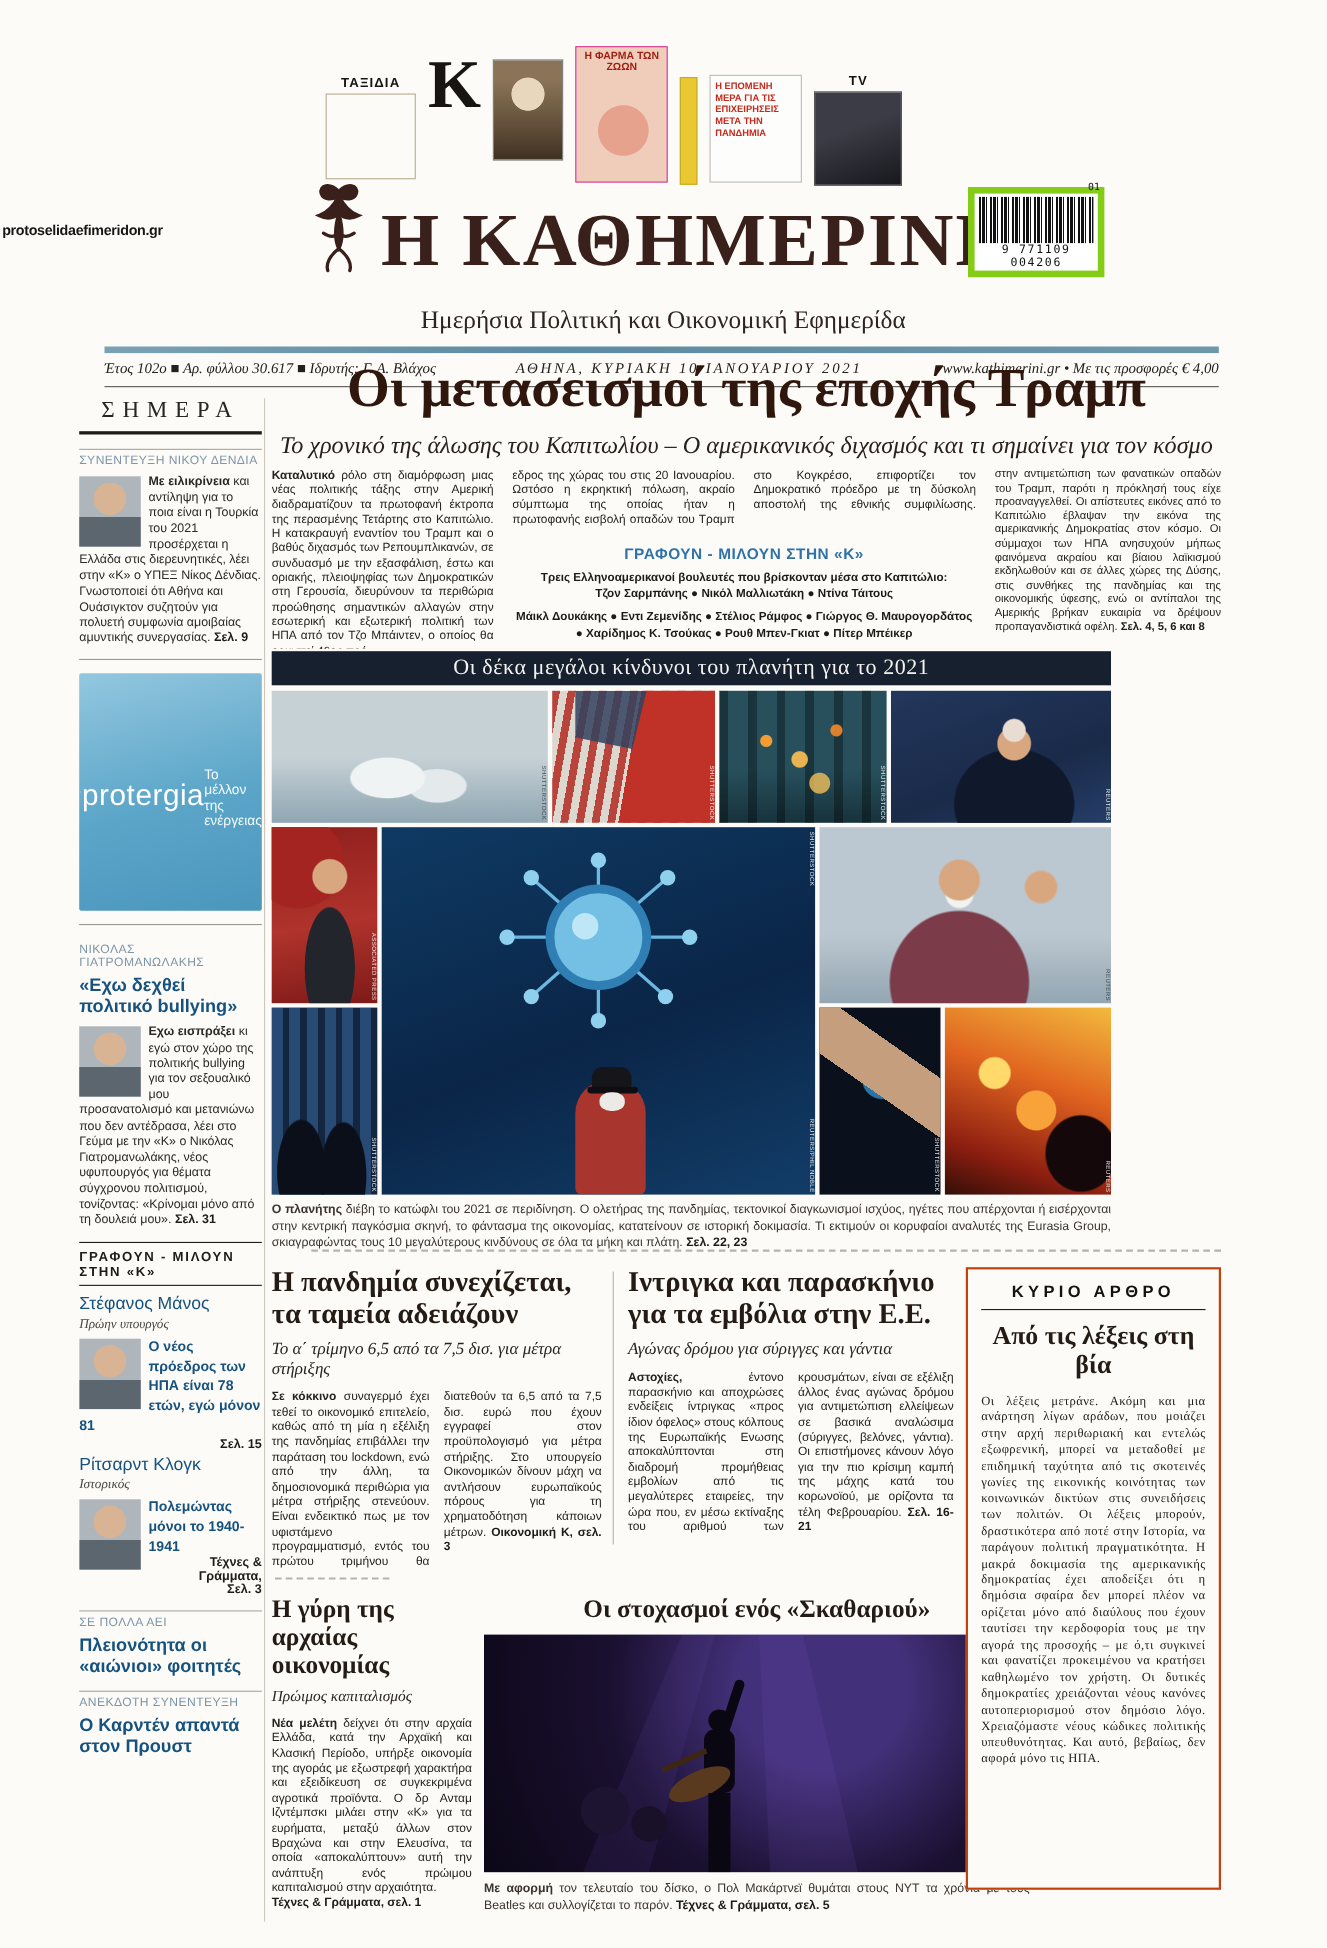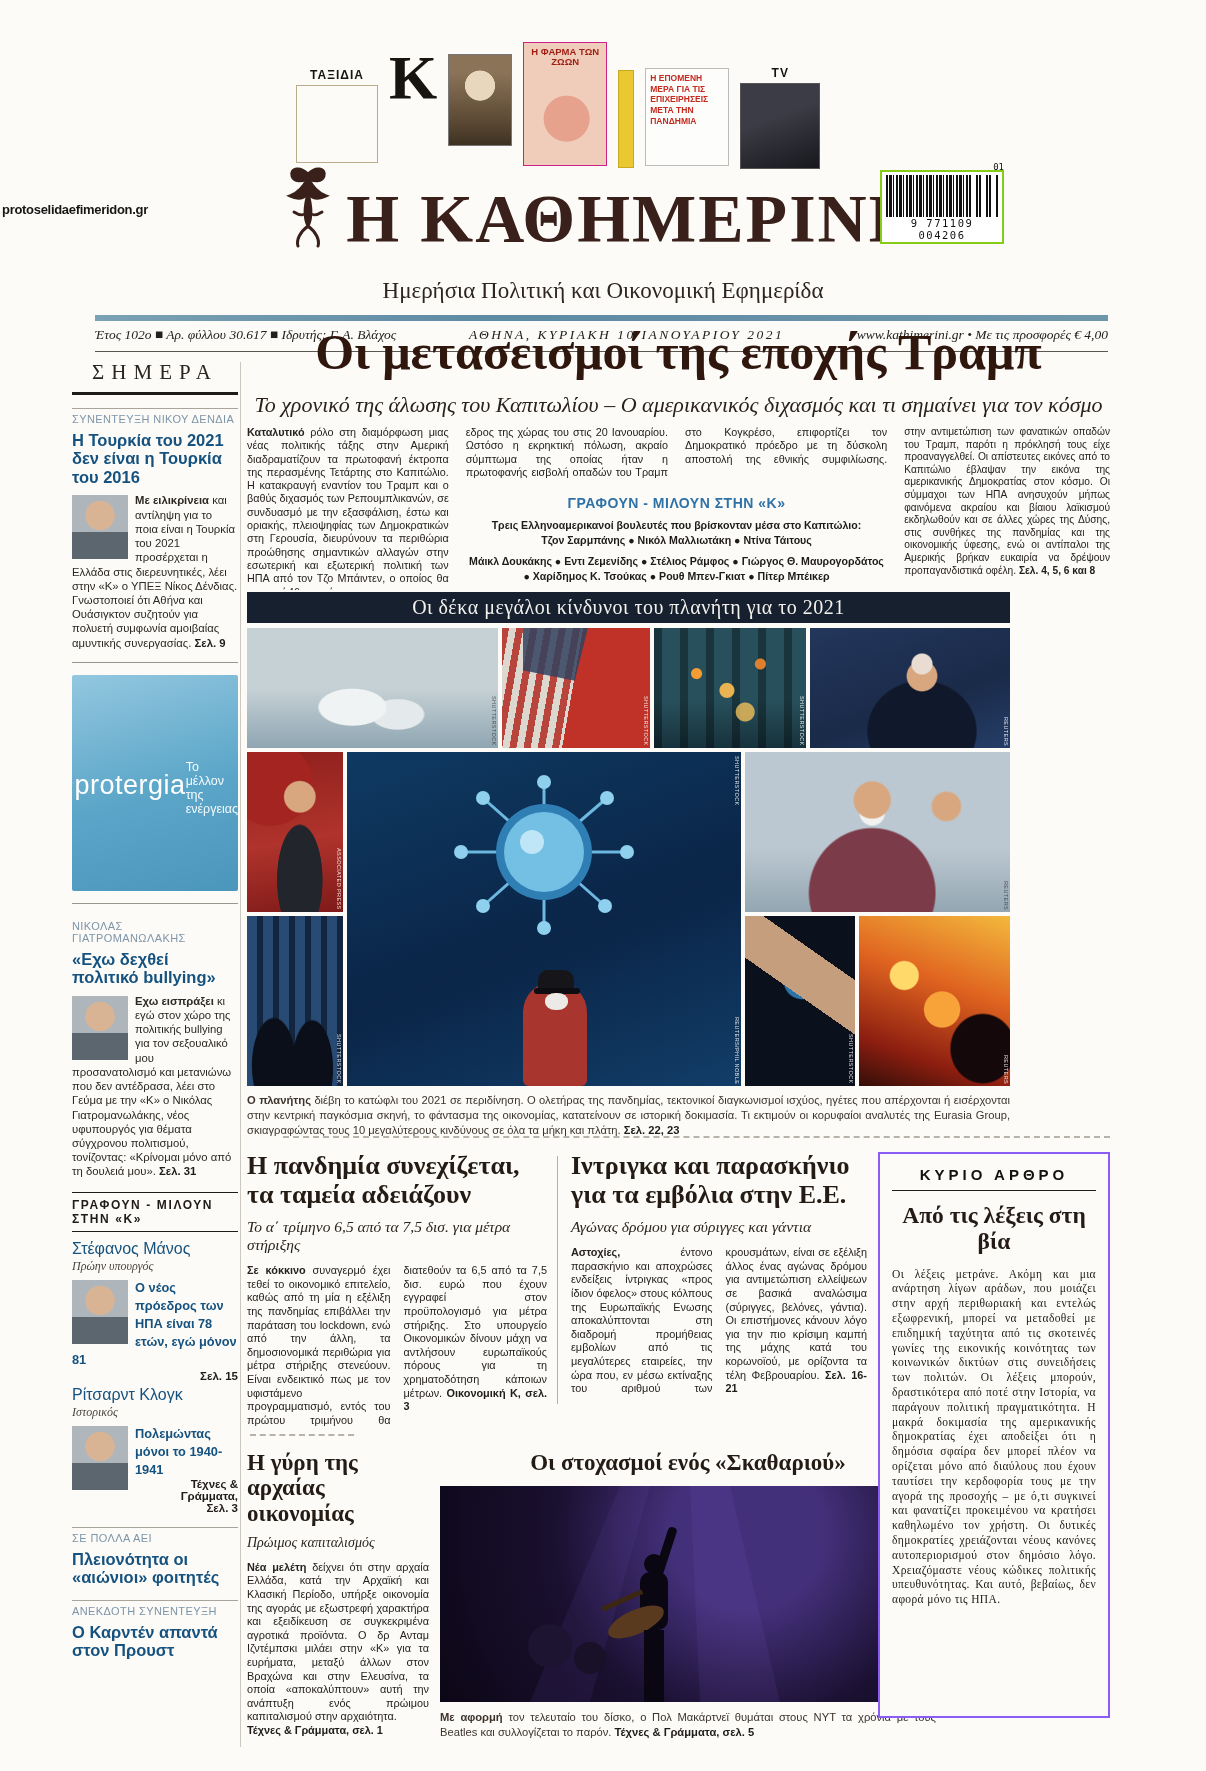--- a/index.html
+++ b/index.html
@@ -37,21 +37,21 @@
   .ts-tv-wrap{margin-top:24px;}
 
   
   .masthead{left:0;right:0;top:160px;display:flex;justify-content:center;align-items:flex-end;gap:12px;}
   .eagle{width:52px;height:92px;}
   .mast-title{font-family:"Liberation Serif",serif;font-weight:bold;font-size:68px;line-height:1;
       color:#3a201b;letter-spacing:2px;margin:0;}
   .mast-sub{left:0;right:0;top:278px;text-align:center;font-family:"Liberation Serif",serif;
       font-size:23px;color:#2e2420;}
   .barcode{left:880px;top:170px;width:124px;}
-  .barcode .bc-inner{position:relative;background:#fff;border:2px solid #84cc16;padding:3px 4px 1px;}
+  .barcode .bc-inner{position:relative;background:#fff;border:6px solid #84cc16;padding:3px 4px 1px;}
   .bars{height:42px;background:repeating-linear-gradient(90deg,#111 0 1.5px,#fff 1.5px 3px,#111 3px 5.5px,#fff 5.5px 6.5px,#111 6.5px 7.5px,#fff 7.5px 10px);}
   .bc-num{font-family:"DejaVu Sans Mono",monospace;font-size:10.5px;letter-spacing:1.5px;text-align:center;color:#111;}
   .bc-issue{position:absolute;right:-2px;top:-10px;font-family:"DejaVu Sans Mono",monospace;font-size:9px;color:#111;}
 
   
   .bluebar{left:95px;width:1013px;top:315px;height:6px;background:linear-gradient(90deg,#7ba1b5,#5d8ba3 40%,#6f97ac);}
   .dateline{left:95px;width:1013px;top:327px;display:flex;justify-content:space-between;
       font-family:"Liberation Serif",serif;font-style:italic;font-size:13.5px;color:#23201d;}
   .dateline .dl-c{letter-spacing:2.5px;}
   .dlrule{left:95px;width:1013px;top:351px;height:1px;background:#5a5650;}
@@ -172,21 +172,21 @@
   .abody{column-count:2;column-gap:13px;font-size:10.9px;line-height:13.6px;text-align:justify;color:#26221f;}
   .vrule{left:557px;top:1156px;width:1px;height:248px;background:#b5b0a8;}
   .dash2{left:250px;top:1434px;width:104px;border-top:2px dashed #b7b2aa;}
   .onecol{font-size:10.9px;line-height:13.6px;text-align:justify;color:#26221f;}
 
   .mtitle{text-align:center;font-family:"Liberation Serif",serif;font-size:23px;color:#241b14;margin:0 0 10px;}
   .mphoto{position:relative;height:216px;background:radial-gradient(circle at 62% 22%, #43307a 0 22%, #1a1030 55%, #0c0716 100%);}
   .mcap{margin-top:8px;font-size:11.2px;line-height:1.35;text-align:justify;color:#3c332c;}
 
   
-  .editorial{left:878px;top:1152px;width:232px;height:566px;border:2px solid #8b5cf6;
+  .editorial{left:878px;top:1152px;width:232px;height:566px;border:2px solid #c2410c;
       padding:12px 12px;box-sizing:border-box;background:#fcfbf7;}
   .ekick{font-size:15px;font-weight:bold;letter-spacing:4px;text-align:center;color:#14110e;
       padding-bottom:7px;border-bottom:1.5px solid #1e1b18;margin-bottom:11px;}
   .etitle{font-family:"Liberation Serif",serif;font-size:23.5px;text-align:center;line-height:1.12;
       margin:0 0 12px;color:#241b14;}
   .ebody{font-family:"Liberation Serif",serif;font-size:11.5px;line-height:14.8px;letter-spacing:.35px;
       text-align:justify;color:#242019;}
 </style>
 </head>
 <body>
@@ -251,21 +251,20 @@
   </div>
   <div class="abs dlrule"></div>
 
   <div class="abs vdiv"></div>
 
   <div class="abs sidebar">
     <div class="sh">ΣΗΜΕΡΑ</div>
 
     <div>
       <div class="kick">ΣΥΝΕΝΤΕΥΞΗ ΝΙΚΟΥ ΔΕΝΔΙΑ</div>
-      <div class="shead">Η Τουρκία του 2021 δεν είναι η Τουρκία του 2016</div>
       <div class="sbody">
         <span class="face"></span><span class="bl">Με ειλικρίνεια</span><span> και αντίληψη για το ποια είναι η Τουρκία του 2021 προσέρχεται η Ελλάδα στις διερευνητικές, λέει στην «Κ» ο ΥΠΕΞ Νίκος Δένδιας. Γνωστοποιεί ότι Αθήνα και Ουάσιγκτον συζητούν για πολυετή συμφωνία αμοιβαίας αμυντικής συνεργασίας. </span><span class="pgref">Σελ. 9</span>
       </div>
     </div>
 
     <hr class="srule">
     <div class="ad">
       <svg width="46" height="46" viewBox="0 0 46 46">
         <circle cx="23" cy="23" r="12" fill="none" stroke="#ffffff" stroke-width="1.6"></circle>
         <g stroke="#ffffff" stroke-width="1">

